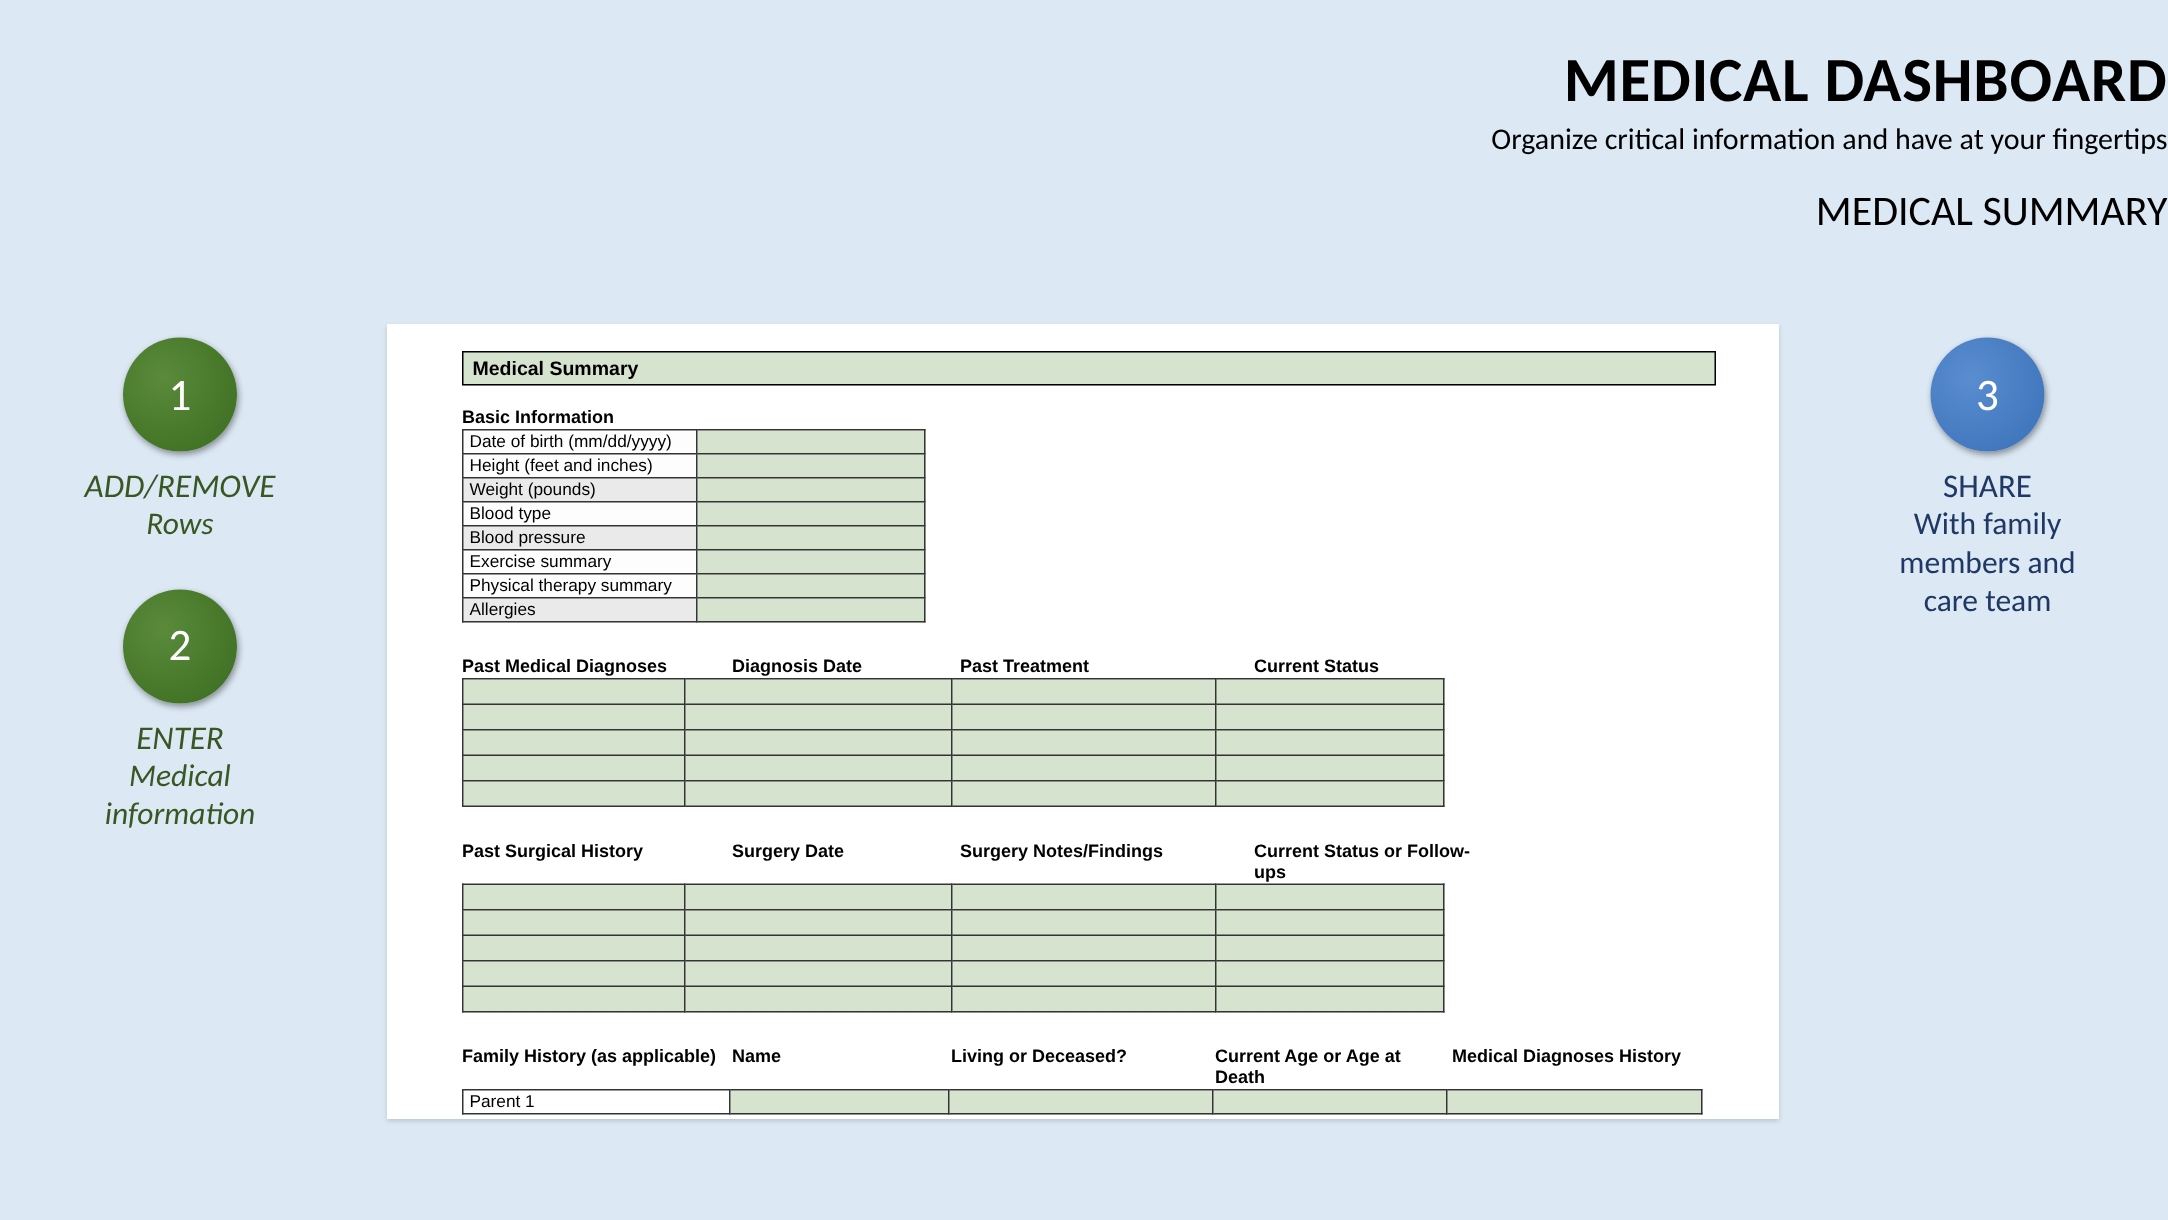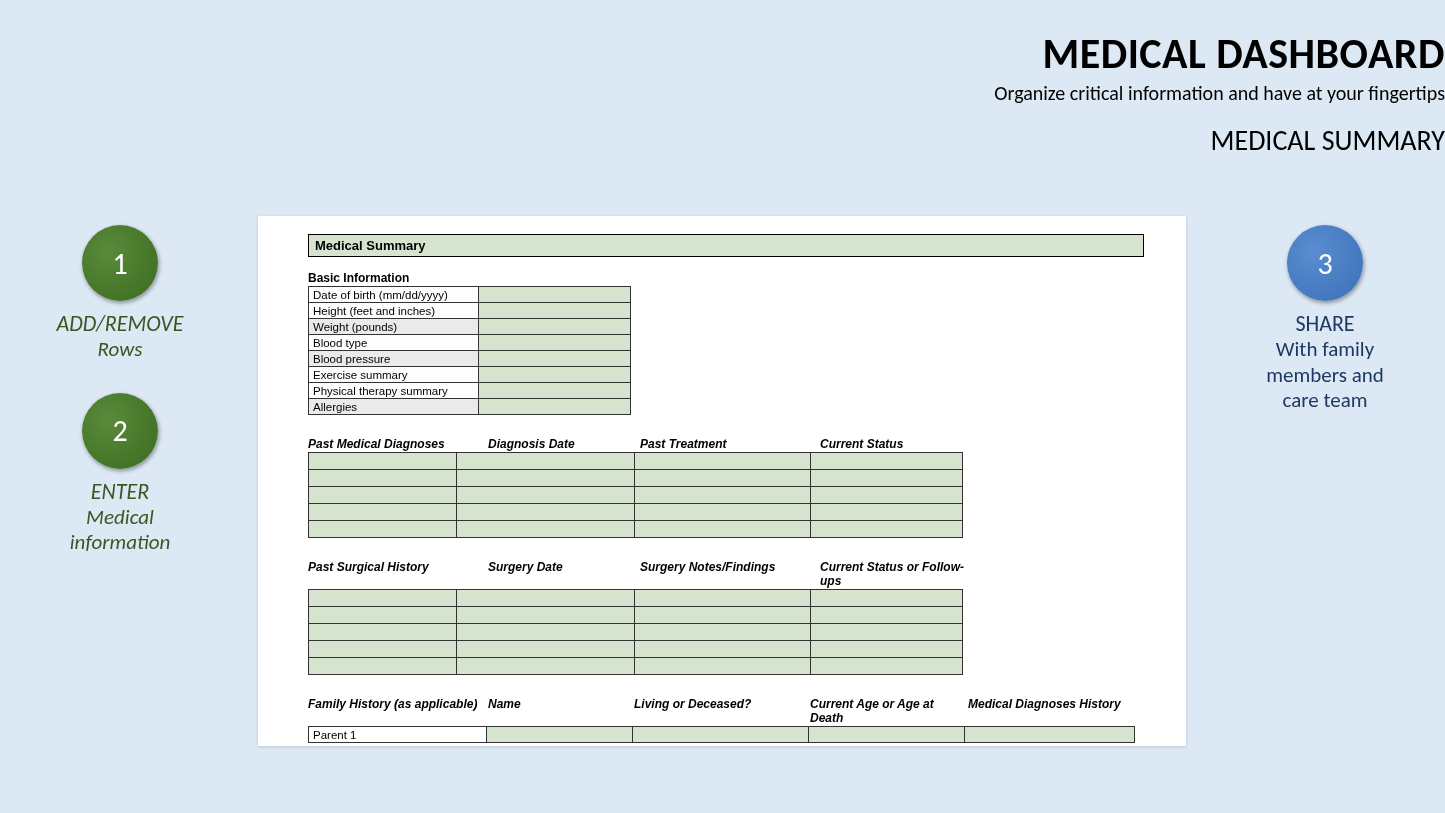--- a/index.html
+++ b/index.html
@@ -109,43 +109,42 @@
     table {
       border-collapse: collapse;
     }
     .basic-table td {
       border: 1px solid #333;
       padding: 1px 4px;
       font-size: 11.5px;
       height: 16px;
     }
     .basic-table .label-cell {
-      width: 170px;
+      width: 156px;
       background: #fdfdfd;
     }
     .basic-table .value-cell {
       width: 152px;
       background: #d5e3cf;
     }
     .basic-table .shaded-label {
       background: #eaeaea;
     }
     .grid-section {
       margin-top: 22px;
     }
     .grid-headers {
       display: flex;
       font-weight: bold;
       font-size: 12px;
       margin-bottom: 1px;
-      font-style: italic;
     }
     .grid-headers .gh1 { width: 180px; }
     .grid-headers .gh2 { width: 152px; }
-    .grid-headers .gh3 { width: 180px; }
+    .grid-headers .gh3 { width: 196px; }
     .grid-headers .gh4 { width: 152px; }
     .grid-headers-5 .gh1 { width: 180px; }
     .grid-headers-5 .gh2 { width: 146px; }
     .grid-headers-5 .gh3 { width: 176px; }
     .grid-headers-5 .gh4 { width: 158px; }
     .grid-headers-5 .gh5 { width: 170px; }
     .data-table td {
       border: 1px solid #333;
       background: #d5e3cf;
       height: 17px;

